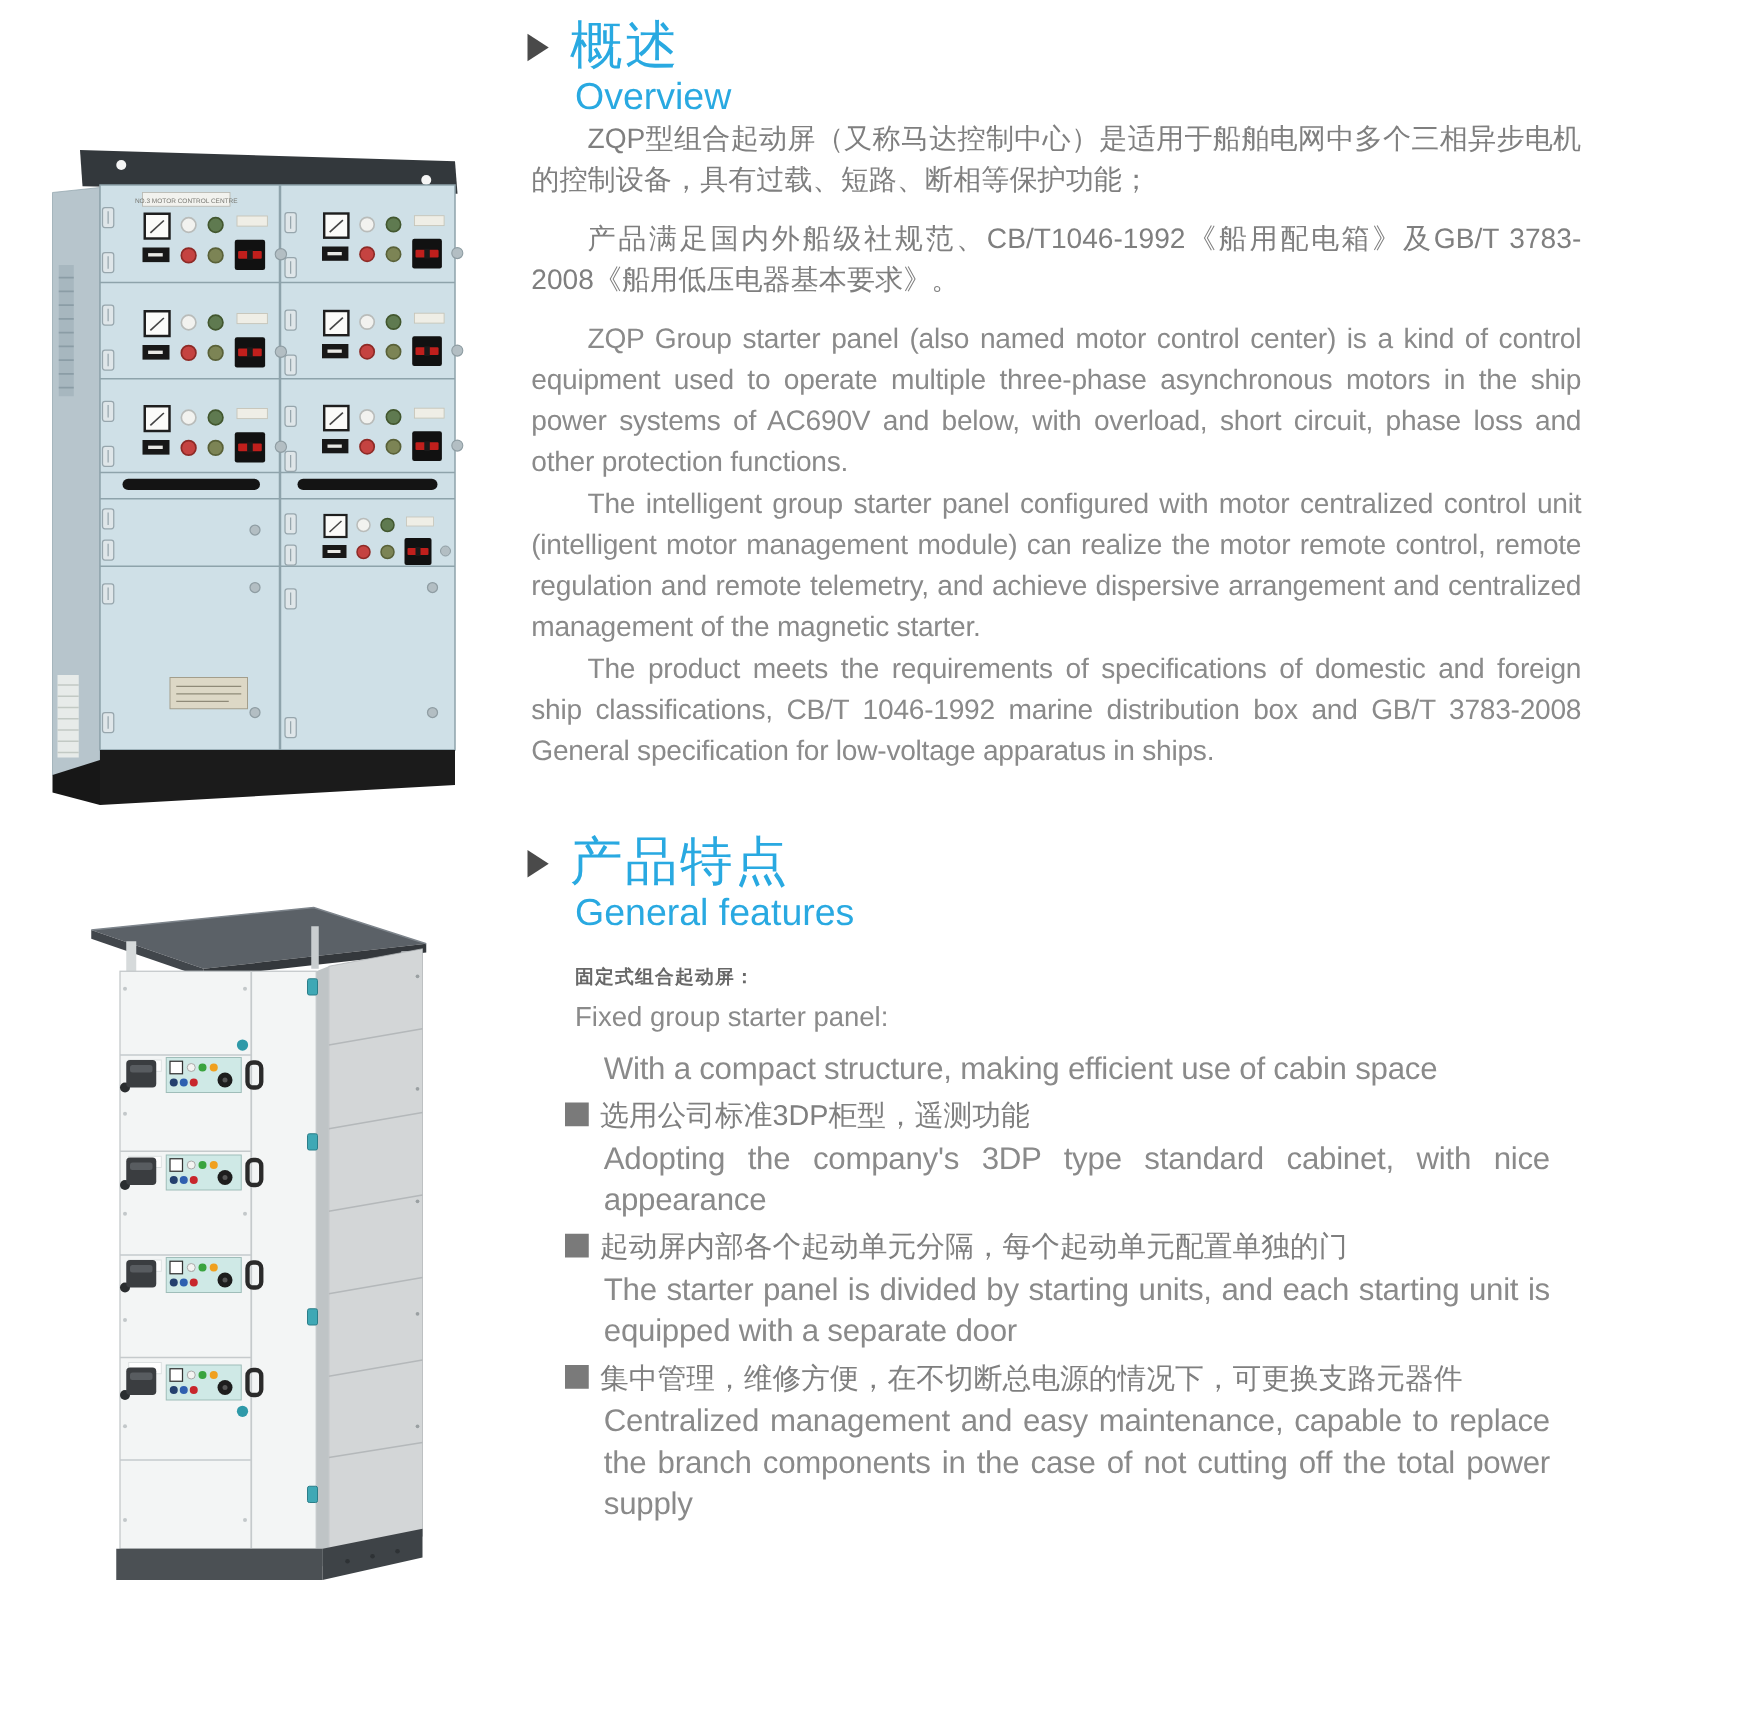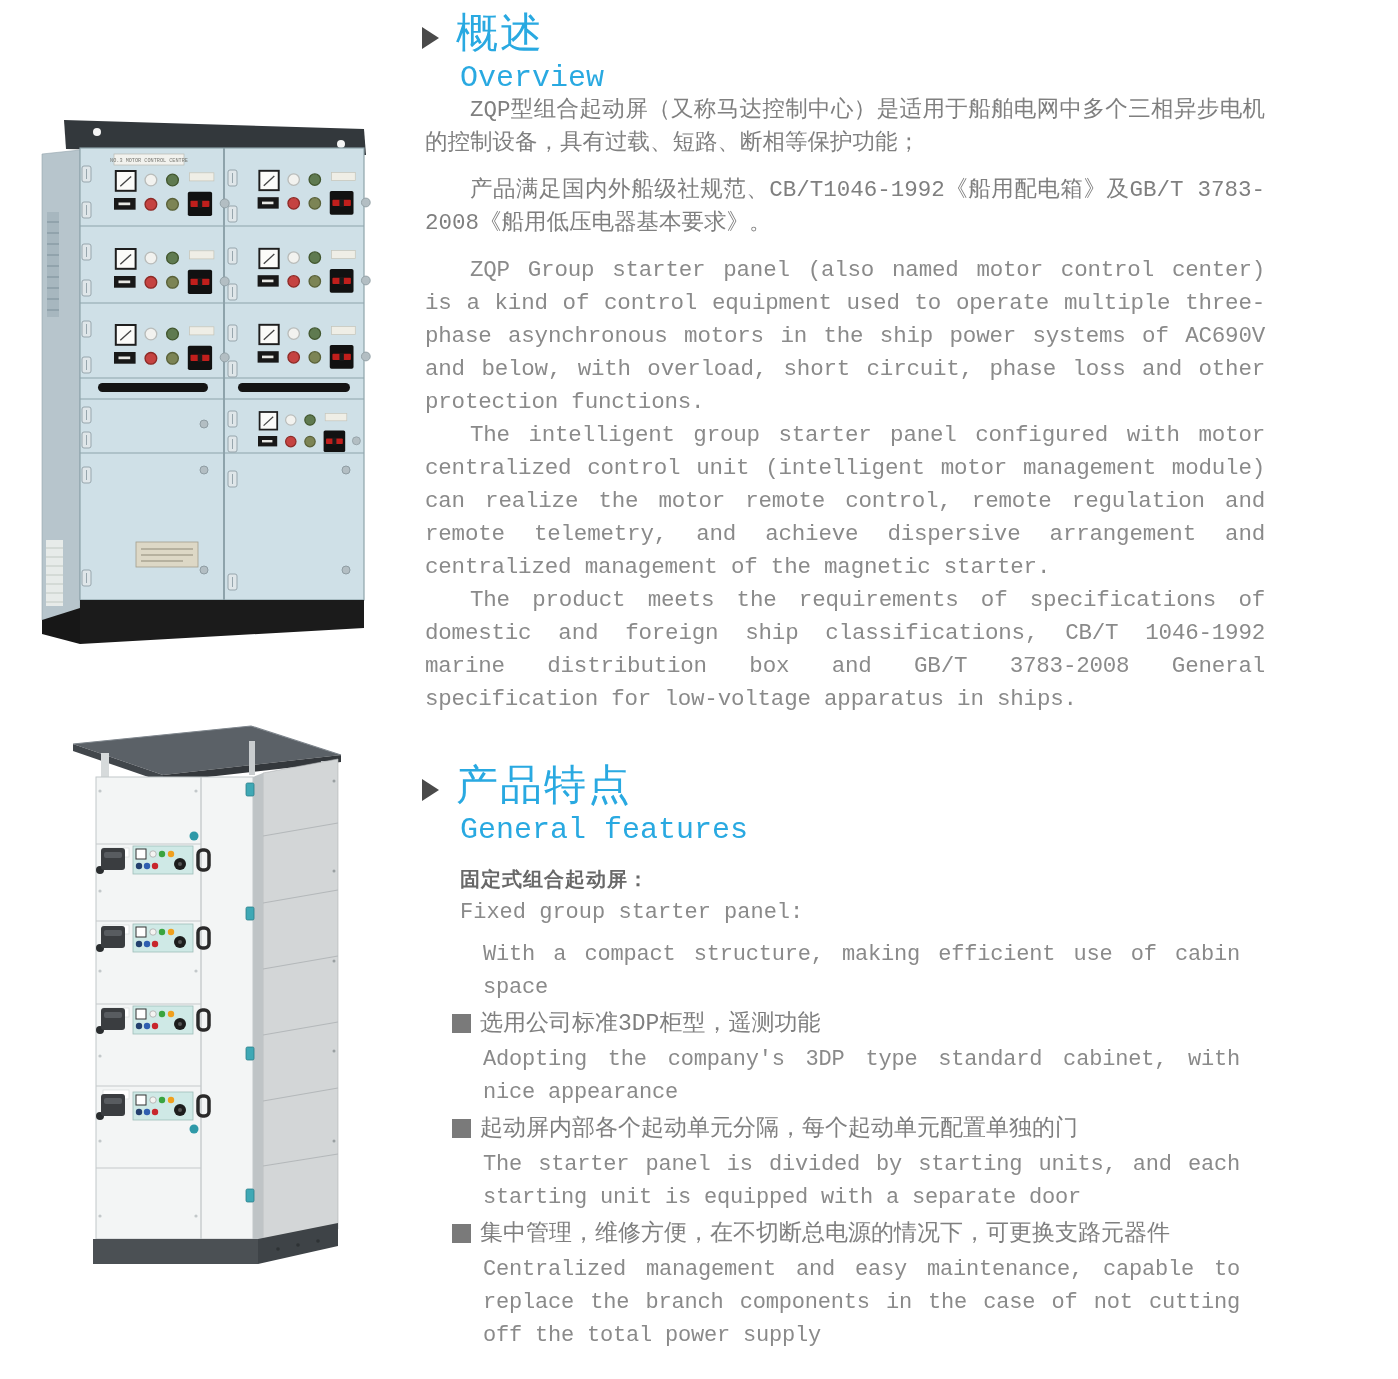--- a/index.html
+++ b/index.html
@@ -1,41 +1,41 @@
 <!DOCTYPE html>
 <html><head>
 <meta charset="utf-8">
 <style>
   html,body{margin:0;padding:0;background:#fff;}
   *{box-sizing:border-box;}
   .page{position:relative;width:1398px;height:1358px;background:#ffffff;overflow:hidden;
-        font-family:Liberation Mono, monospace;color:#828282;}
+        font-family:Liberation Sans, sans-serif;color:#828282;}
   figure{margin:0;position:absolute;}
   .img-top{left:34px;top:102px;width:386px;height:558px;}
   .img-bottom{left:53px;top:711px;width:334px;height:560px;}
   .content{position:absolute;left:420px;top:12px;width:852px;}
   .h-row{display:flex;align-items:center;}
   .tri{width:0;height:0;border-left:17px solid #4a4a4a;border-top:11px solid transparent;
        border-bottom:11px solid transparent;margin:4px 17px 0 2px;flex:none;}
   .h-zh{font-size:42px;line-height:48px;font-weight:500;color:#29a9e1;margin:0;letter-spacing:2px;}
   .h-en{font-size:30px;line-height:32px;color:#29a9e1;padding-left:40px;margin-top:2px;}
   .paras{padding-left:5px;width:845px;}
   .paras p{margin:0;font-size:22.5px;line-height:33px;text-align:justify;text-indent:2em;}
   .paras p.zh{margin-bottom:14px;color:#7f7f7f;}
   .paras p.en{margin-bottom:0;color:#8a8a8a;letter-spacing:-0.2px;}
   .paras p.en:first-of-type{margin-top:10px;}
   .sec2{margin-top:48px;}
-  .subtitle-zh{font-size:20px;line-height:30px;font-weight:bold;color:#686868;
+  .subtitle-zh{font-size:15px;line-height:30px;font-weight:bold;color:#686868;
                padding-left:40px;margin-top:20px;letter-spacing:1px;}
   .subtitle-en{font-size:22px;line-height:30px;color:#8a8a8a;padding-left:40px;margin-top:2px;}
   ul.features{list-style:none;margin:10px 0 0 0;padding:0 0 0 32px;width:820px;}
   ul.features li{margin:0 0 3px 0;}
   .f-zh{display:flex;align-items:flex-start;font-size:23px;line-height:34px;color:#7f7f7f;}
   .sq{width:19px;height:19px;background:#7a7a7a;margin:7px 9px 0 0;flex:none;}
-  .f-en{font-size:22px;line-height:33px;color:#8a8a8a;padding-left:31px;
+  .f-en{font-size:25px;line-height:33px;color:#8a8a8a;padding-left:31px;
         text-align:justify;letter-spacing:-0.2px;margin-top:2px;}
 </style>
 </head>
 <body>
 
 <div class="page">
 
   <figure class="img-top">
     <svg width="386" height="558" viewBox="0 0 386 558" xmlns="http://www.w3.org/2000/svg">
       <defs>

